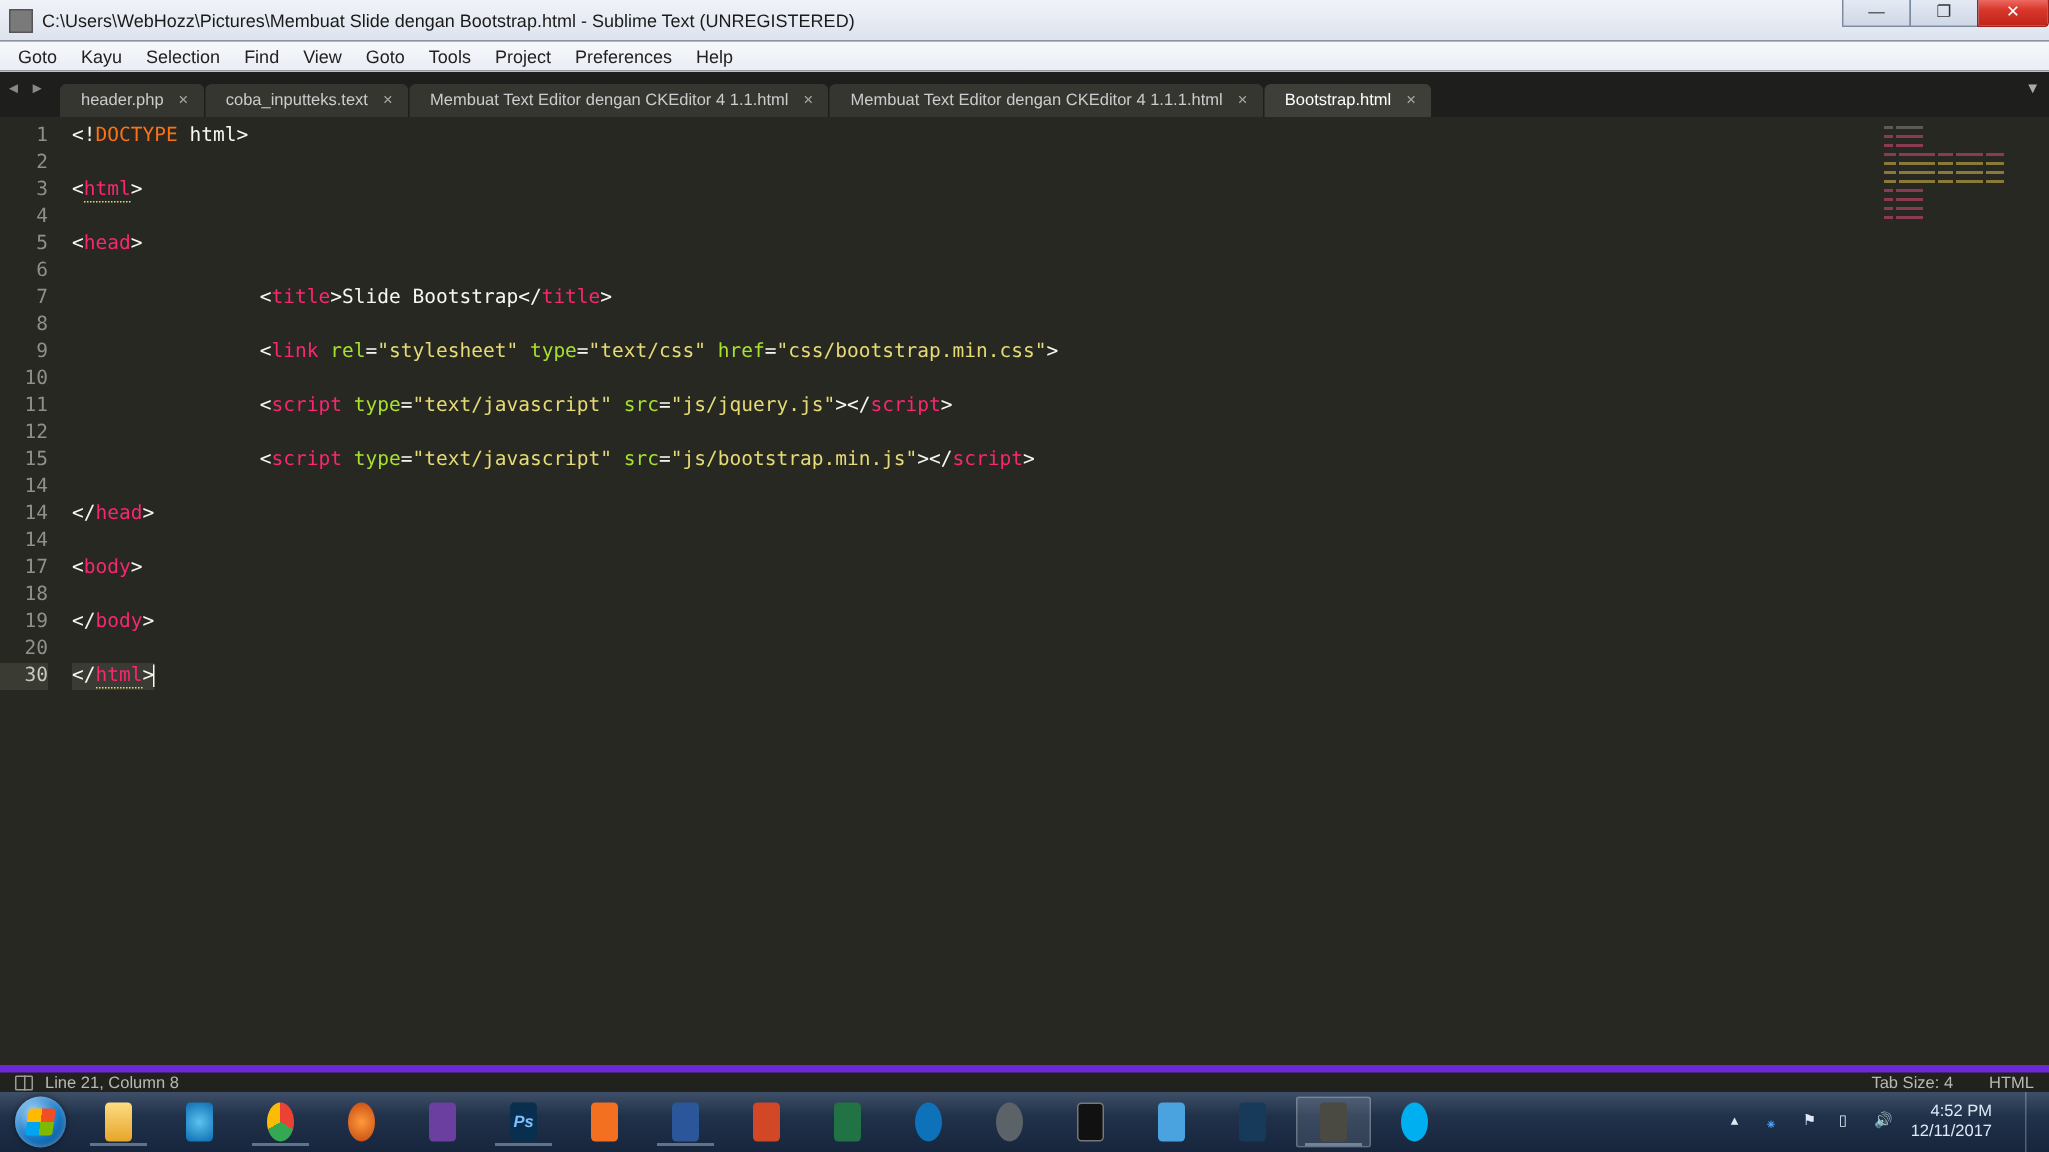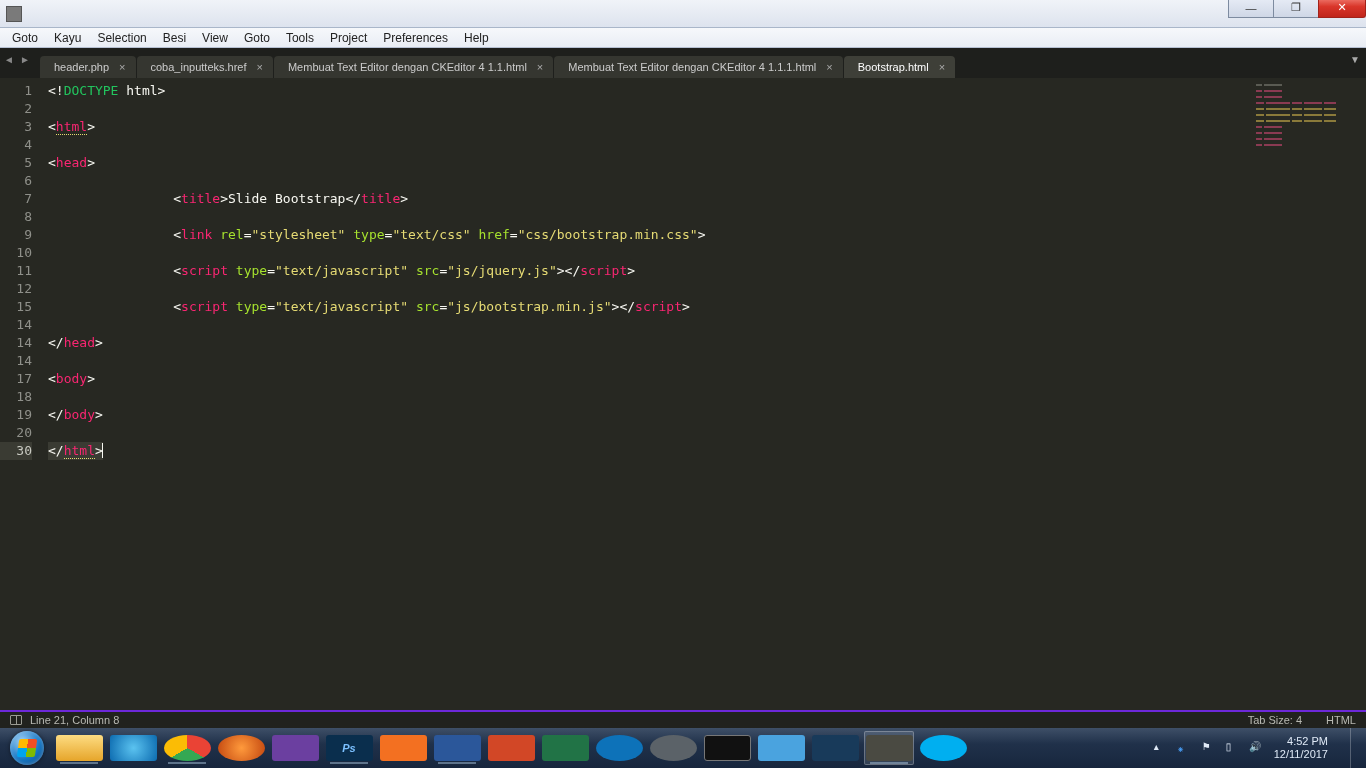--- a/index.html
+++ b/index.html
@@ -29,50 +29,50 @@
 
 
 .editor-wrap { position:absolute; top:78px; left:0; right:0; bottom:58px; background:#272822; display:flex; }
 .gutter { width:40px; background:#272822; color:#8f908a; font-family:Consolas,monospace; font-size:13px; text-align:right; padding:4px 8px 0 0; line-height:18px; }
 .gutter .ln { height:18px; }
 .gutter .ln.current { background:#3a3b33; color:#c8c9c1; }
 .code { flex:1; font-family:Consolas,monospace; font-size:13px; color:#f8f8f2; padding:4px 0 0 8px; line-height:18px; white-space:pre; position:relative; }
 .code .line { height:18px; }
 .code .line.current { background:#3a3b33; display:inline-block; min-width:20px; }
 .punct { color:#f8f8f2; }
-.doctype { color:#22c55e; }
+.doctype { color:#f97316; }
 .tagname { color:#f92672; }
 .attr { color:#a6e22e; }
 .string { color:#e6db74; }
 .text-n { color:#f8f8f2; }
 .underlined { border-bottom:1px dotted #e6db74; }
 .cursor { display:inline-block; width:1px; height:15px; background:#f8f8f2; vertical-align:text-bottom; margin-left:-1px; }
 
 
 .minimap { width:110px; background:#272822; padding:6px 6px 0 0; }
 .mm-line { height:2px; margin-bottom:1px; display:flex; gap:2px; }
 .mm-seg { height:2px; background:#5a5b53; }
 
 
-.statusbar { position:absolute; left:0; right:0; bottom:40px; height:18px; background:#21221e; color:#b8b9b2; font-size:11px; display:flex; align-items:center; padding:0 10px; justify-content:space-between; border-top:2px solid #6d28d9; }
+.statusbar { position:absolute; left:0; right:0; bottom:40px; height:18px; background:#21221e; color:#b8b9b2; font-size:11px; display:flex; align-items:center; padding:0 10px; justify-content:space-between; border-top:5px solid #6d28d9; }
 .statusbar .left { display:flex; align-items:center; gap:8px; }
 .statusbar .right { display:flex; gap:24px; }
 .sb-icon { width:12px; height:10px; border:1px solid #9a9b93; border-radius:1px; position:relative; }
 .sb-icon::after{content:"";position:absolute;left:5px;top:-1px;bottom:-1px;width:1px;background:#9a9b93;}
 
 
 .taskbar { position:absolute; left:0; right:0; bottom:0; height:40px; background:linear-gradient(#3e4f67,#20314a 40%,#17263d); display:flex; align-items:center; padding:0 6px; }
 .start-orb { width:42px; height:40px; display:flex; align-items:center; justify-content:center; }
 .start-orb .orb { width:34px; height:34px; border-radius:50%; background:radial-gradient(circle at 35% 30%,#9ed0f6,#1576c4 55%,#0a3f76); box-shadow:0 0 4px rgba(255,255,255,.4) inset,0 0 4px rgba(0,0,0,.5); position:relative; }
 .start-orb .orb::after{content:"";position:absolute;left:8px;top:8px;right:8px;bottom:8px;background:conic-gradient(#f04e23 0 90deg,#7fba00 90deg 180deg,#00a4ef 180deg 270deg,#ffb900 270deg 360deg);border-radius:2px;transform:skewX(-8deg);}
 .task-icons { display:flex; gap:4px; margin-left:6px; }
 .task-item { width:50px; height:34px; display:flex; align-items:center; justify-content:center; border-radius:2px; position:relative; }
 .task-item.active{ background:rgba(255,255,255,.12); box-shadow:inset 0 0 0 1px rgba(255,255,255,.25);}
 .task-item.open::after{content:"";position:absolute;bottom:1px;left:6px;right:6px;height:2px;background:rgba(200,230,255,.4);}
-.ticon { width:47px; height:26px; border-radius:3px;font-style:italic; }
+.ticon { width:18px; height:26px; border-radius:3px;font-style:italic; }
 .tray { margin-left:auto; display:flex; align-items:center; gap:10px; color:#dfe9f6; font-size:10px; }
 .tray .clock { text-align:right; font-size:11px; line-height:13px; padding-right:6px; }
 .tray-icon { width:14px; height:14px; display:inline-block; }
 .show-desktop { width:10px; height:40px; border-left:1px solid rgba(255,255,255,.25); margin-left:6px; }
 
 
 .ic-explorer{background:linear-gradient(#fddc82,#e6a52a);}
 .ic-ie{background:radial-gradient(circle,#5bc3f0,#0c6bb0);}
 .ic-chrome{background:conic-gradient(#ea4335 0 120deg,#34a853 120deg 240deg,#fbbc05 240deg 360deg);border-radius:50%;}
 .ic-ff{background:radial-gradient(circle,#ff9a3c,#c1440e);border-radius:50%;}
@@ -88,52 +88,53 @@
 .ic-regedit{background:#4aa3df;}
 .ic-vbox{background:#183a5a;}
 .ic-sublime{background:#4a4a42;}
 .ic-skype{background:#00aff0;border-radius:50%;}
 </style>
 </head>
 <body>
 
 <div class="titlebar">
   <div class="app-icon"></div>
+  <div class="title-text">C:\Users\WebHozz\Pictures\Membuat Slide dengan Bootstrap.html - Sublime Text (UNREGISTERED)</div>
   <div class="win-btns">
     <div class="win-btn min">—</div>
     <div class="win-btn max">❐</div>
     <div class="win-btn close">✕</div>
   </div>
 </div>
 
 <div class="menubar" id="menubar">
     <span class="menu-item">Goto</span>
     <span class="menu-item">Kayu</span>
     <span class="menu-item">Selection</span>
-    <span class="menu-item">Besi</span>
+    <span class="menu-item">Find</span>
     <span class="menu-item">View</span>
     <span class="menu-item">Goto</span>
     <span class="menu-item">Tools</span>
     <span class="menu-item">Project</span>
     <span class="menu-item">Preferences</span>
     <span class="menu-item">Help</span>
   </div>
 
 <div class="tabstrip">
   <div class="nav-arrows">
     <span>◄</span>
     <span>►</span>
   </div>
   <div class="tabs" id="tabs">
       <div class="tab">
         <span>header.php</span>
         <span class="close-x">×</span>
       </div>
       <div class="tab">
-        <span>coba_inputteks.href</span>
+        <span>coba_inputteks.text</span>
         <span class="close-x">×</span>
       </div>
       <div class="tab">
         <span>Membuat Text Editor dengan CKEditor 4 1.1.html</span>
         <span class="close-x">×</span>
       </div>
       <div class="tab">
         <span>Membuat Text Editor dengan CKEditor 4 1.1.1.html</span>
         <span class="close-x">×</span>
       </div>

